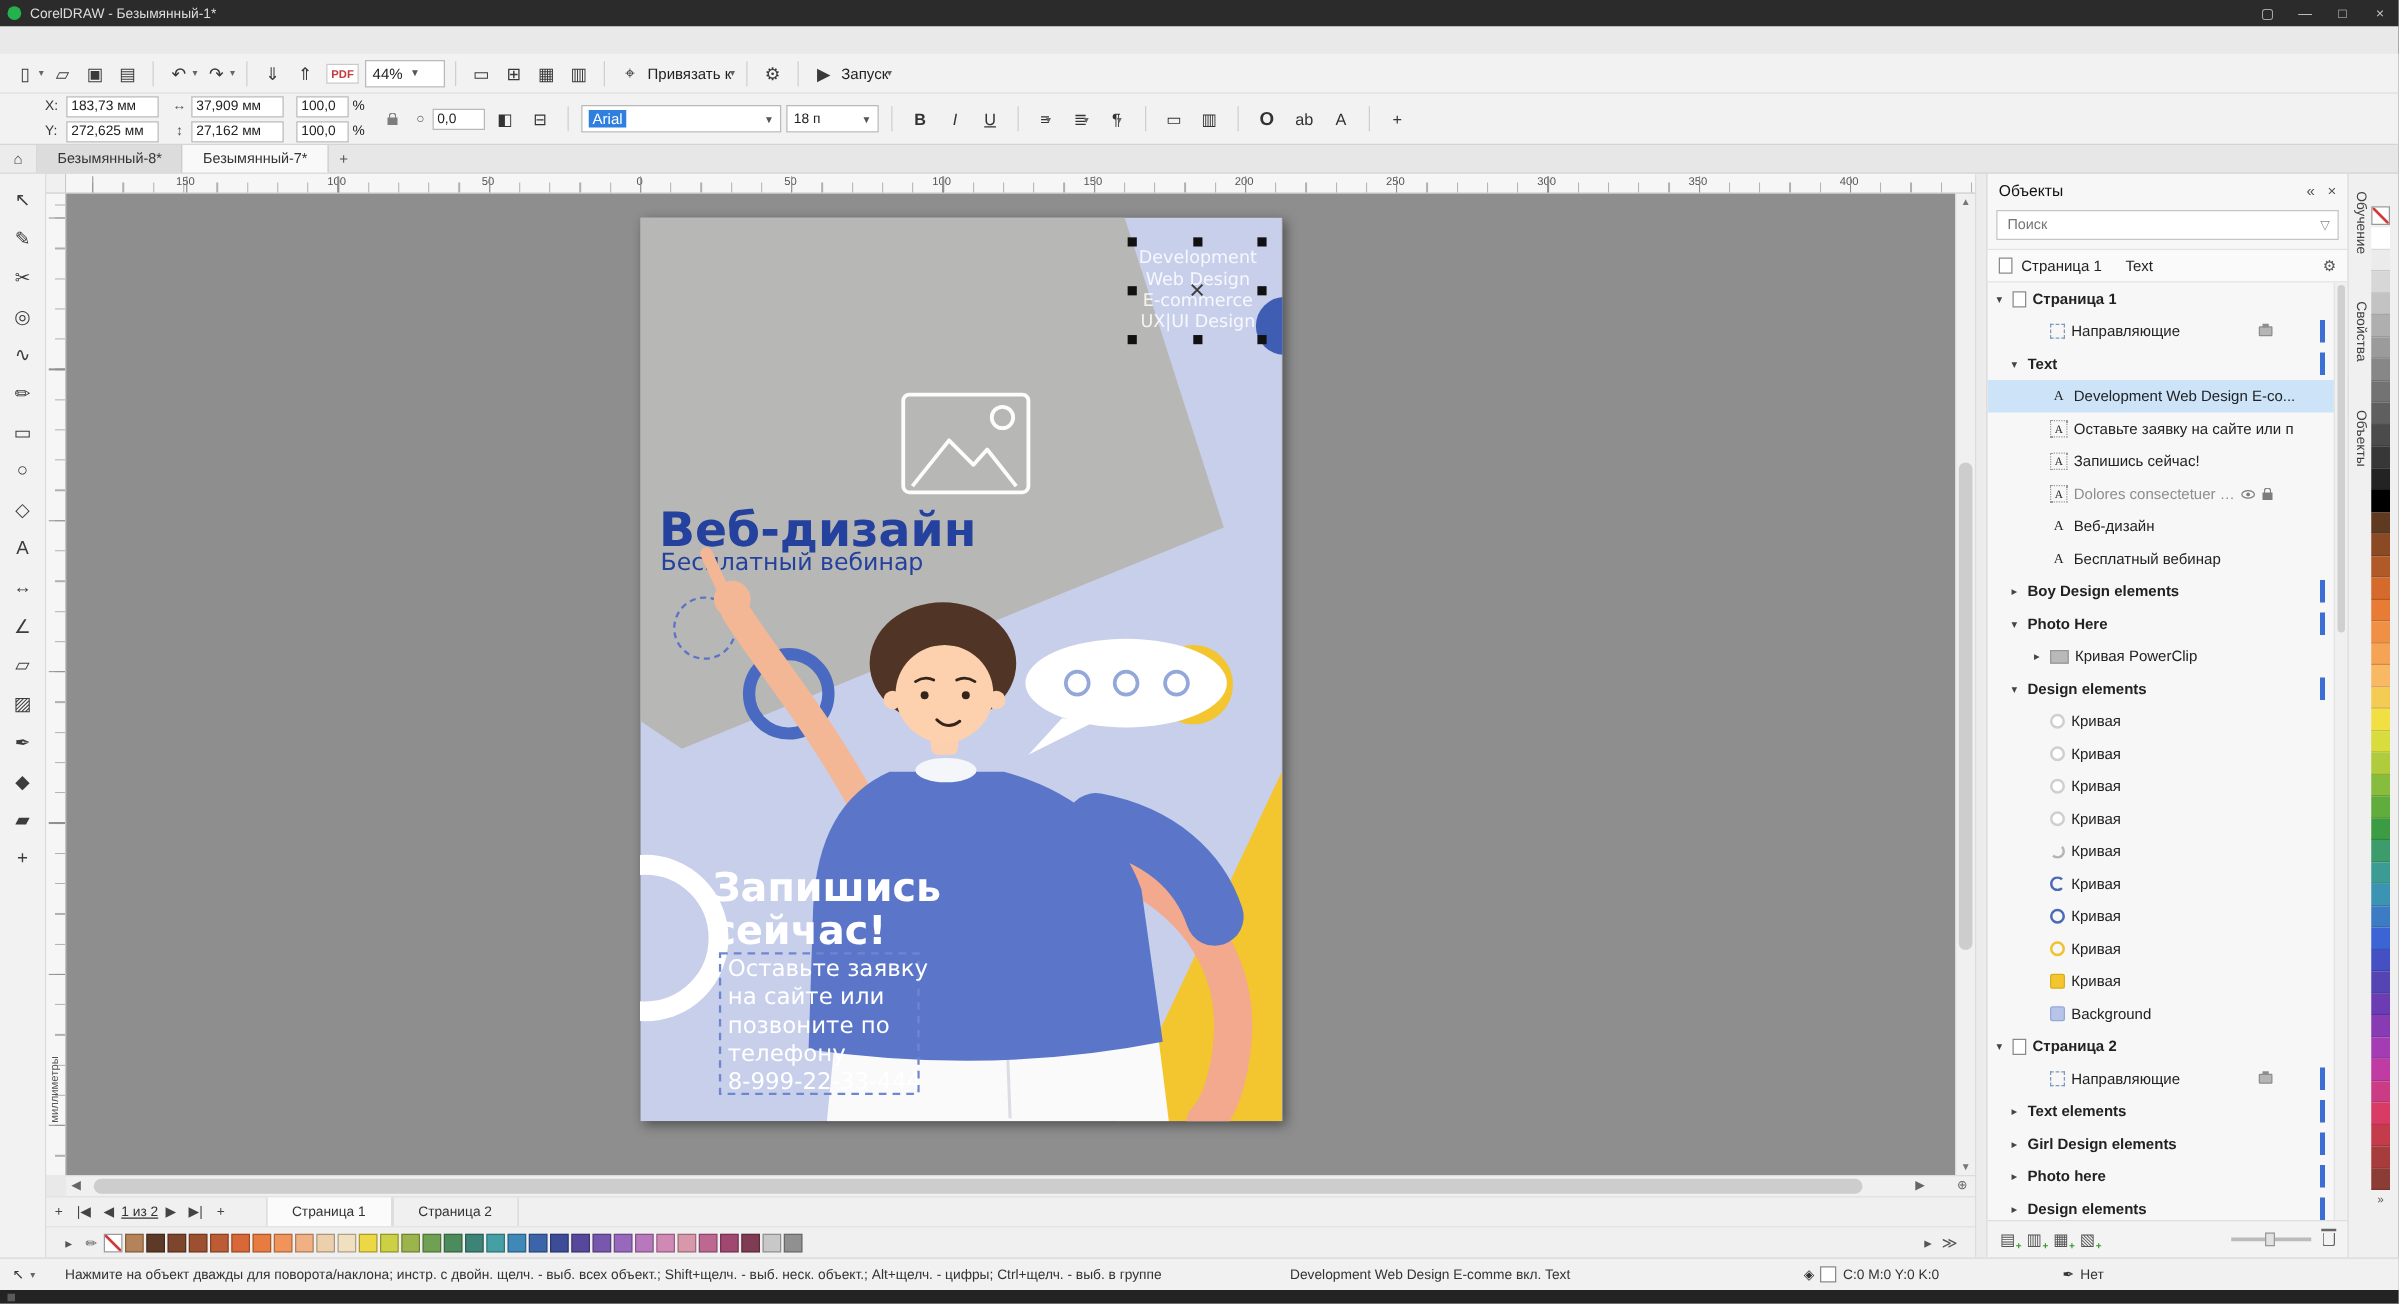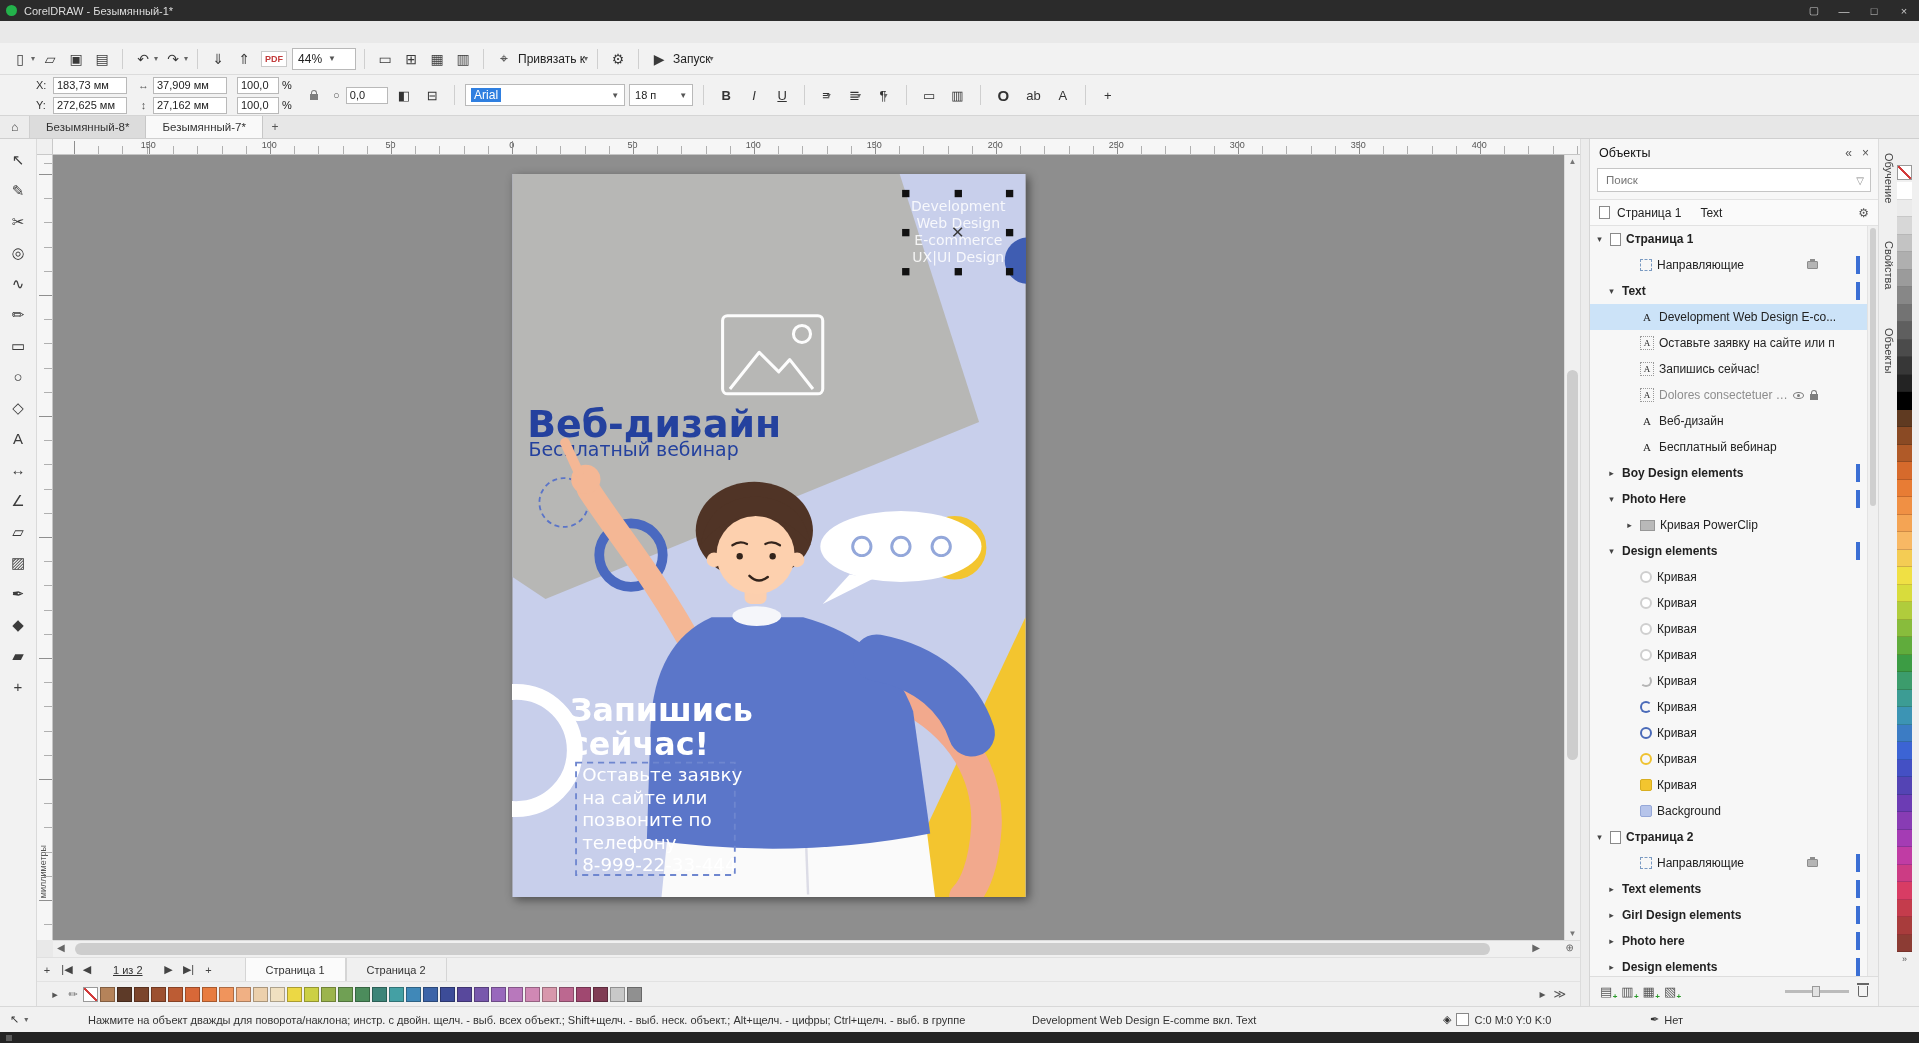--- a/index.html
+++ b/index.html
@@ -87,21 +87,21 @@
   .sarrow{position:absolute;left:0;width:100%;text-align:center;font-size:8px;color:#777;}
   .hscroll{position:absolute;left:53px;top:940px;width:1527px;height:17px;background:#f0f0f0;border-top:1px solid #dcdcdc;}
   .hthumb{position:absolute;left:22px;right:90px;top:2px;bottom:2px;background:#cdcdcd;border-radius:7px;}
   .hsic{position:absolute;top:1px;font-size:10px;color:#666;}
   .splitter{position:absolute;left:1580px;top:139px;width:9px;height:893px;background:#ececec;border-left:1px solid #dcdcdc;}
 
   
   .pagenav{position:absolute;left:37px;top:957px;width:1543px;height:24px;background:#f0f0f0;display:flex;
            align-items:center;font-size:11px;color:#333;border-top:1px solid #e0e0e0;}
   .pnbtn{min-width:20px;text-align:center;color:#444;}
-  .pntext{margin:0 16px;text-decoration:underline;}
+  .pntext{margin:0 0;text-decoration:underline;}
   .ptabs{display:flex;height:100%;margin-left:26px;}
   .ptab{display:flex;align-items:center;padding:0 20px;border-left:1px solid #d5d5d5;border-right:1px solid #d5d5d5;color:#333;}
   .ptab.active{background:#fbfbfb;}
   .palrow{position:absolute;left:37px;top:981px;width:1543px;height:25px;background:#f0f0f0;display:flex;
           align-items:center;padding-left:10px;gap:2px;border-top:1px solid #e2e2e2;}
   .pswatch{width:15px;height:15px;border:1px solid rgba(0,0,0,.28);flex:none;}
   .nonesw{width:15px;height:15px;border:1px solid #999;flex:none;
           background:linear-gradient(45deg,transparent 43%,#d23a3a 45%,#d23a3a 55%,transparent 57%),#fff;}
   .palbtn{width:16px;text-align:center;color:#555;font-size:11px;flex:none;}
   .palarr{margin-left:auto;display:flex;gap:8px;padding-right:14px;color:#555;}
@@ -259,21 +259,21 @@
       <span class="picon">○</span>
       <input class="pinput w42" value="0,0" style="">
     </div>
     <button class="pbtn">◧</button>
     <button class="pbtn">⊟</button>
     <span class="tsep"></span>
     <div class="combo fontc">
       <span class="fontsel">Arial</span>
       <span class="cv">▼</span>
     </div>
-    <div class="combo" style="width:64px;justify-content:space-between;">
+    <div class="combo" style="width:74px;justify-content:space-between;">
       <span>18 п</span>
       <span class="cv">▼</span>
     </div>
     <span class="tsep"></span>
     <button class="pbtn bold">B</button>
     <button class="pbtn ital">I</button>
     <button class="pbtn und">U</button>
     <span class="tsep"></span>
     <button class="pbtn">≡<span class="tdrop">▾</span></button>
     <button class="pbtn">≣<span class="tdrop">▾</span></button>
@@ -732,21 +732,21 @@
         <span class="vswatch" style="background: rgb(140, 60, 52);"></span>
         <span class="vexp">»</span>
       </div>
   </div>
 
   <div class="statusbar">
     <div class="sb" style="left:10px;">
       <span>↖</span>
       <span style="font-size:8px;color:#666;">▾</span>
     </div>
-    <div class="sb" style="left:52px;margin-left:36px;">
+    <div class="sb" style="left:52px;">
       <span>Нажмите на объект дважды для поворота/наклона; инстр. с двойн. щелч. - выб. всех объект.; Shift+щелч. - выб. неск. объект.; Alt+щелч. - цифры; Ctrl+щелч. - выб. в группе</span>
     </div>
     <div class="sb" style="left:1032px;align-items:center;">
       <span>Development Web Design E-comme вкл. Text</span>
     </div>
     <div class="sb" style="left:1443px;">
       <span>◈</span>
       <span class="fillsw"></span>
       <span>C:0 M:0 Y:0 K:0</span>
     </div>

